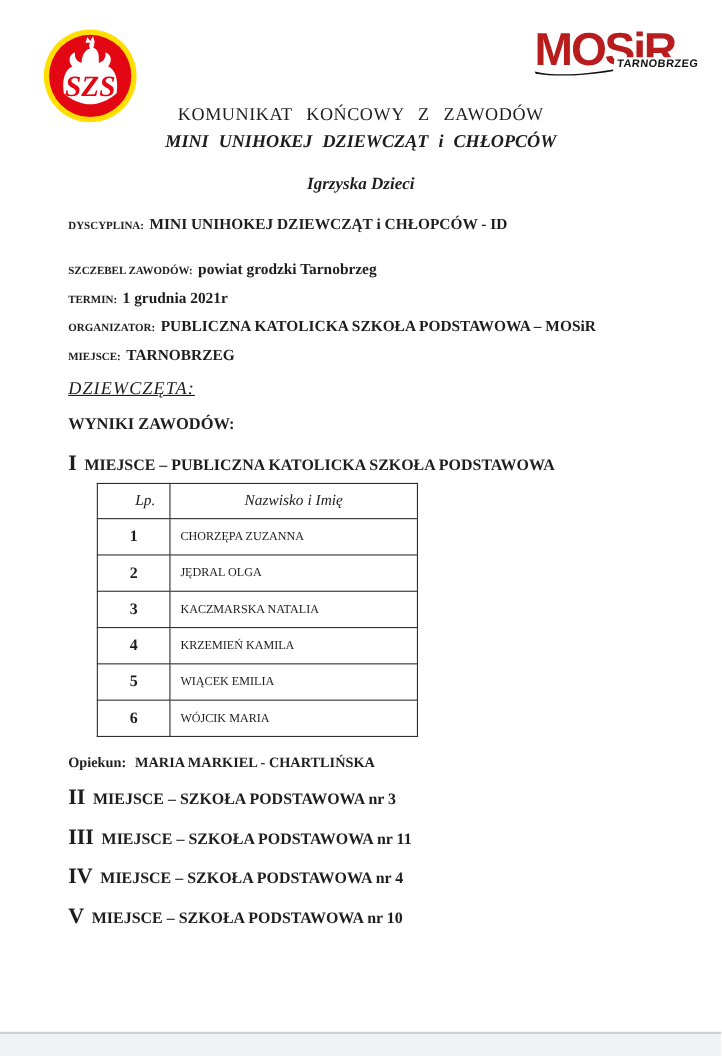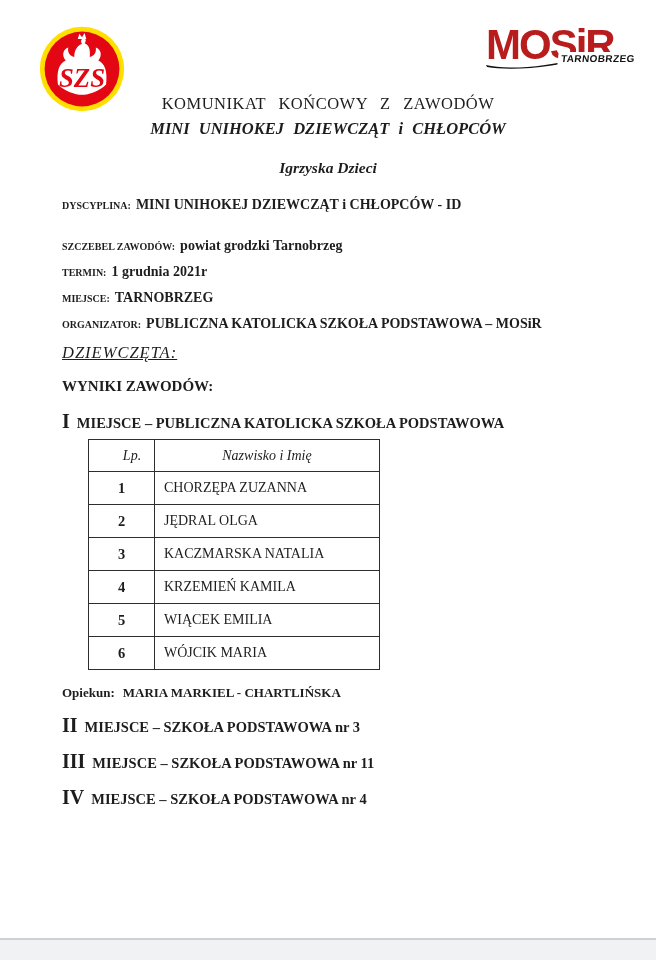--- a/index.html
+++ b/index.html
@@ -41,21 +41,21 @@
   .place-line .numeral{font-size:20px;margin-right:7px;}
   .place-line .place-text{font-size:14.5px;}
   .first-place{margin-top:15px;}
   .roster-intro{margin-top:12px;font-size:15px;font-weight:bold;line-height:17px;}
 
   table.roster{margin-top:5px;margin-left:26px;border-collapse:collapse;width:292px;}
   table.roster th,table.roster td{border:1.6px solid #2e2e2e;}
   table.roster thead th{height:29px;font-style:italic;font-weight:normal;font-size:14px;text-align:center;}
   th.col-lp{width:42px;padding-left:22px;}
   td.cell-no{height:30px;text-align:center;font-weight:bold;font-size:14.5px;}
-  td.cell-name{padding-left:9px;font-size:14px;}
+  td.cell-name{padding-left:9px;font-size:11px;}
 
   .coach-line{margin-top:14px;font-size:13px;font-weight:bold;line-height:18px;}
   .coach-label{margin-right:8px;}
   .place-list .place-line{margin-top:12px;}
 
   .footer-strip{
     position:absolute;left:0;bottom:0;width:100%;height:20px;
     background:#f1f2f4;border-top:2px solid #cfd0d3;
   }
 </style>
@@ -97,24 +97,24 @@
     <div class="detail-line gap-after">
       <span class="dl-label">DYSCYPLINA:</span><span class="dl-value">MINI UNIHOKEJ DZIEWCZĄT i CHŁOPCÓW - ID</span>
     </div>
     <div class="detail-line">
       <span class="dl-label">SZCZEBEL ZAWODÓW:</span><span class="dl-value">powiat grodzki Tarnobrzeg</span>
     </div>
     <div class="detail-line">
       <span class="dl-label">TERMIN:</span><span class="dl-value">1 grudnia 2021r</span>
     </div>
     <div class="detail-line">
-      <span class="dl-label">MIEJSCE:</span><span class="dl-value">TARNOBRZEG</span>
+      <span class="dl-label">ORGANIZATOR:</span><span class="dl-value">PUBLICZNA KATOLICKA SZKOŁA PODSTAWOWA – MOSiR</span>
     </div>
     <div class="detail-line">
-      <span class="dl-label">ORGANIZATOR:</span><span class="dl-value">PUBLICZNA KATOLICKA SZKOŁA PODSTAWOWA – MOSiR</span>
+      <span class="dl-label">MIEJSCE:</span><span class="dl-value">TARNOBRZEG</span>
     </div>
 
     <div class="girls-heading">DZIEWCZĘTA:</div>
     <div class="results-label">WYNIKI ZAWODÓW:</div>
 
     <div class="place-line first-place">
       <span class="numeral">I</span><span class="place-text">MIEJSCE – PUBLICZNA KATOLICKA SZKOŁA PODSTAWOWA</span>
     </div>
 
 
@@ -160,18 +160,21 @@
     <div class="place-list">
       <div class="place-line">
         <span class="numeral">II</span><span class="place-text">MIEJSCE – SZKOŁA PODSTAWOWA nr 3</span>
       </div>
       <div class="place-line">
         <span class="numeral">III</span><span class="place-text">MIEJSCE – SZKOŁA PODSTAWOWA nr 11</span>
       </div>
       <div class="place-line">
         <span class="numeral">IV</span><span class="place-text">MIEJSCE – SZKOŁA PODSTAWOWA nr 4</span>
       </div>
+      <div class="place-line">
+        <span class="numeral">V</span><span class="place-text">MIEJSCE – SZKOŁA PODSTAWOWA nr 10</span>
+      </div>
     </div>
 
   </div>
 
   <div class="footer-strip"></div>
 </div>
 
 </body></html>

